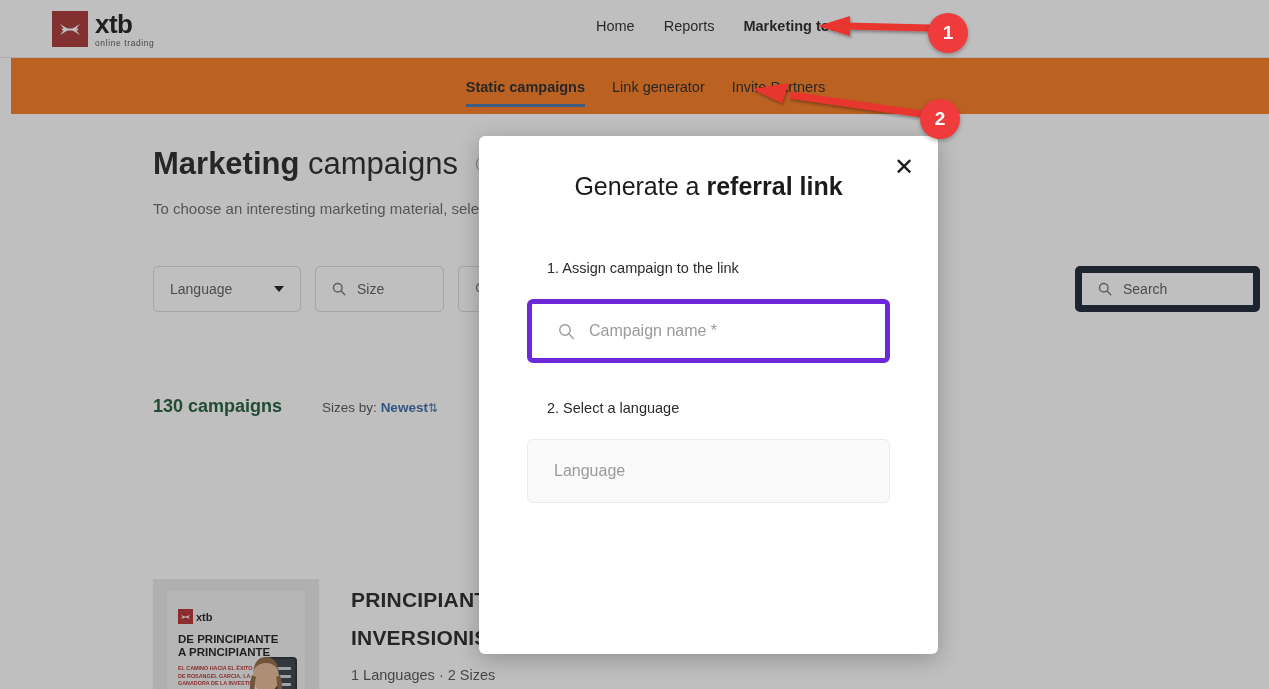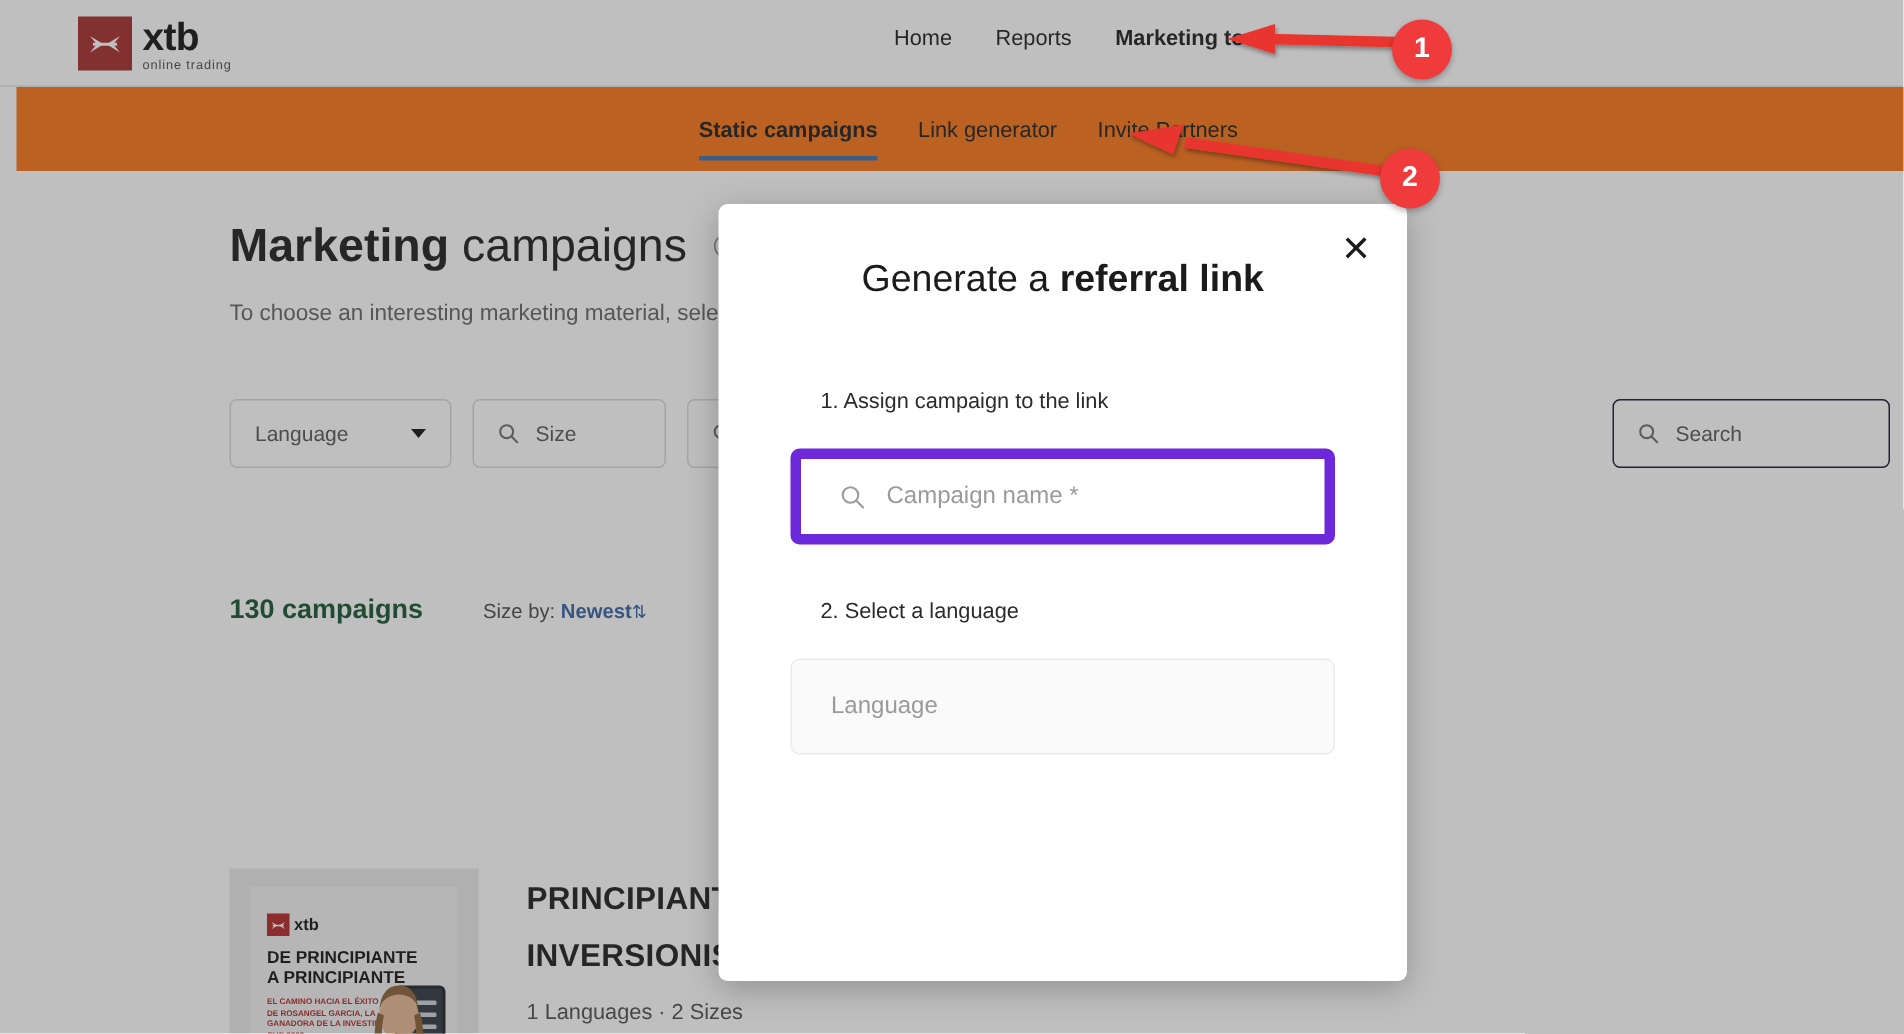--- a/index.html
+++ b/index.html
@@ -86,21 +86,21 @@
   }
   .filter-lang { width: 148px; justify-content: space-between; }
   .filter-size { width: 129px; }
   .filter-third { width: 145px; }
   .caret {
     width: 0; height: 0; border-left: 5px solid transparent;
     border-right: 5px solid transparent; border-top: 6px solid #111;
   }
   .search-right {
     position: absolute; right: 9px; top: 152px;
-    width: 185px; height: 46px; border: 1px solid #0f172a; border-radius: 5px;
+    width: 185px; height: 46px; border: 7px solid #0f172a; border-radius: 5px;
     display: flex; align-items: center; padding: 0 16px; gap: 11px;
     font-size: 14px; color: #555; background: #fff;
   }
   .mag { width: 14px; height: 14px; flex: none; }
   .mag circle { fill: none; stroke: #6f6f6f; stroke-width: 1.6; }
   .mag line { stroke: #6f6f6f; stroke-width: 1.6; stroke-linecap: round; }
 
   .results-bar {
     position: absolute; left: 153px; top: 282px;
     display: flex; align-items: baseline; gap: 40px;
@@ -186,21 +186,21 @@
   .modal-title b { font-weight: 700; }
 
   .step-label {
     position: absolute; left: 48px; font-size: 14.5px; color: #2b2b2b; margin-left: 20px;
   }
   .step1-label { top: 124px; }
   .step2-label { top: 264px; }
 
   .modal-input {
     position: absolute; left: 48px; width: 363px; height: 64px;
-    border: 7px solid #6d28d9; border-radius: 6px; background: #ffffff;
+    border: 5px solid #6d28d9; border-radius: 6px; background: #ffffff;
     display: flex; align-items: center; gap: 14px; padding: 0 26px;
     font-size: 16px; color: #9a9a9a;
   }
   .modal-input.campaign { top: 163px; }
   .modal-select {
     position: absolute; left: 48px; top: 303px;
     width: 363px; height: 64px;
     border: 1px solid #eceaea; border-radius: 6px; background: #fafafa;
     display: flex; align-items: center; padding: 0 26px;
     font-size: 16px; color: #9a9a9a;
@@ -296,21 +296,21 @@
         <svg class="mag" viewBox="0 0 16 16">
           <circle cx="6.6" cy="6.6" r="4.9"></circle>
             <line x1="10.3" y1="10.3" x2="14.6" y2="14.6"></line>
         </svg>
         <span>Search</span>
       </div>
 
       <div class="results-bar">
         <span class="results-count">130 campaigns</span>
         <span class="sort-by">
-          <span>Size by:</span>
+          <span>Sizes by:</span>
           <b>Newest</b><span class="sort-arrows">⇅</span>
         </span>
       </div>
 
       <div class="card">
         <div class="thumb">
           <div class="thumb-inner">
             <div class="thumb-logo">
               <span class="thumb-logo-mark">
                 <svg width="11" height="6" viewBox="0 0 22 13" aria-hidden="true">

